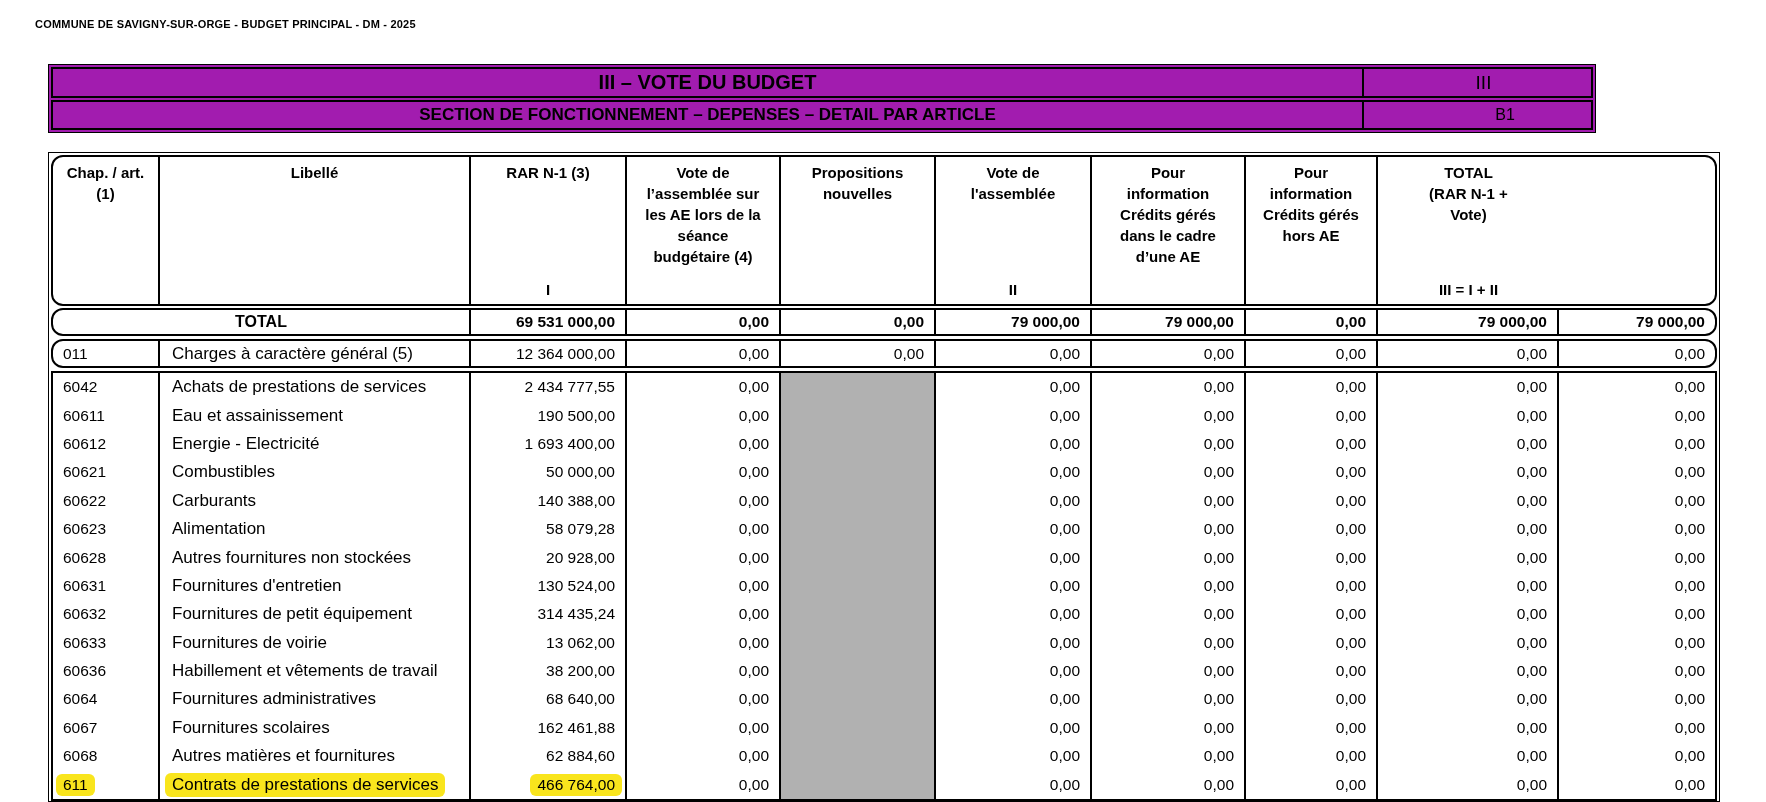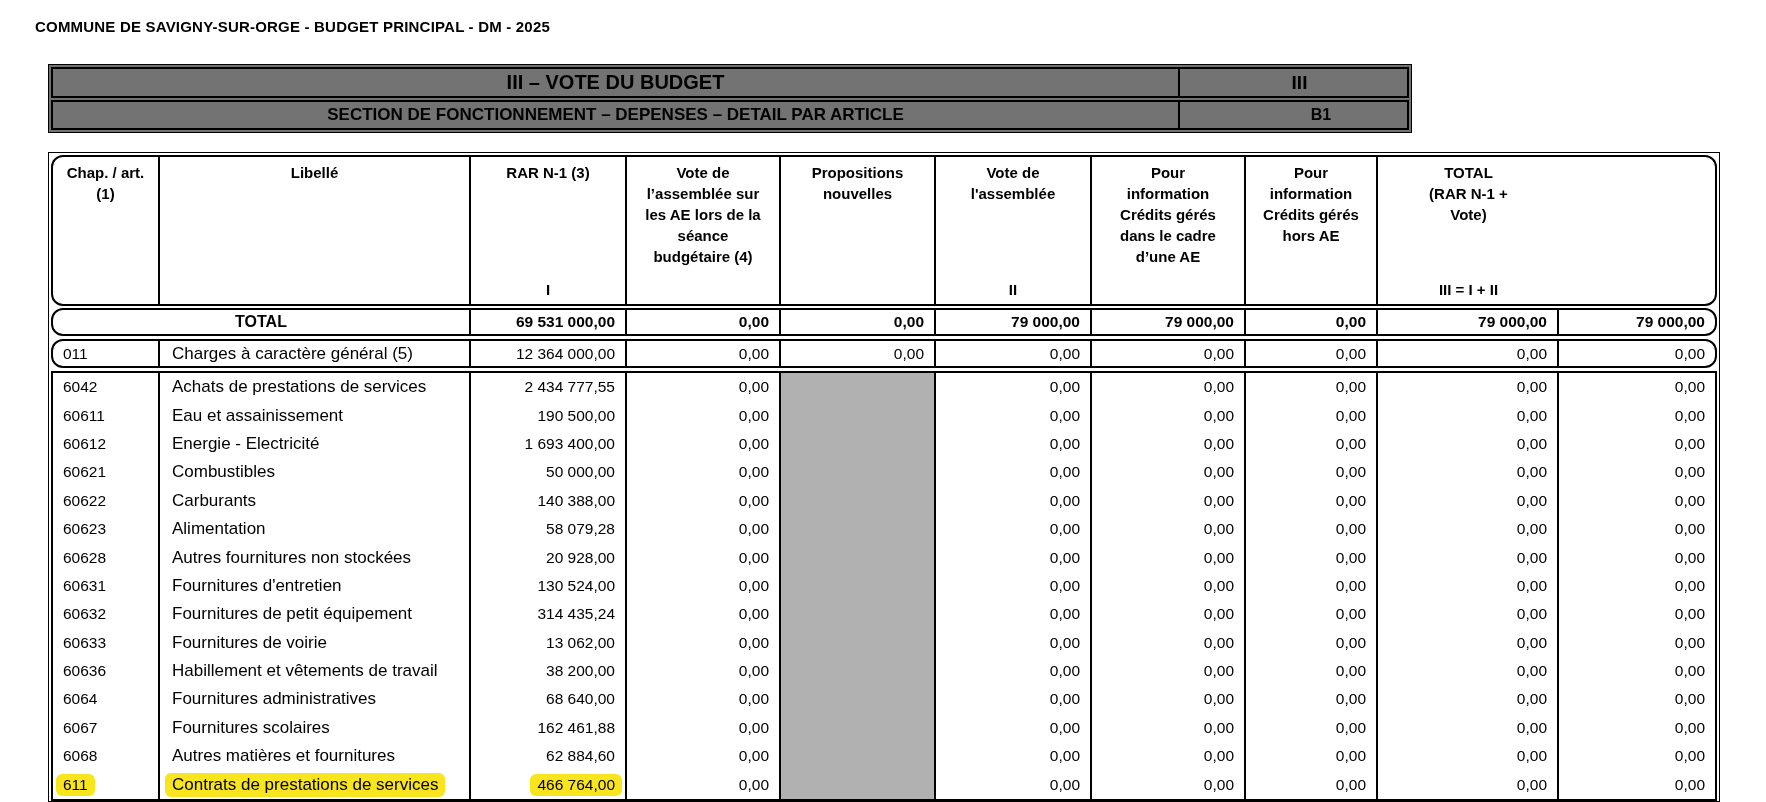--- a/index.html
+++ b/index.html
@@ -10,33 +10,33 @@
     height: 802px;
     background: #ffffff;
     overflow: hidden;
     font-family: "Liberation Sans", sans-serif;
     color: #000;
   }
   .doc-title {
     position: absolute;
     left: 35px;
     top: 18px;
-    font-size: 15px;
+    font-size: 11px;
     font-weight: bold;
     letter-spacing: 0.2px;
   }
   
   .banner {
     position: absolute;
     left: 48px;
     top: 64px;
-    width: 1364px;
+    width: 1548px;
     border: 1px solid #000;
     padding: 2px;
-    background: #737373;
+    background: #a21caf;
   }
   .banner-row {
     border: 2px solid #000;
     display: flex;
     align-items: stretch;
   }
   .banner-row + .banner-row { margin-top: 2px; }
   .banner-left {
     flex: 1 1 auto;
     border-right: 2px solid #000;
@@ -44,21 +44,21 @@
     display: flex;
     align-items: center;
     justify-content: center;
   }
   .banner-right {
     width: 215px;
     text-align: center;
     display: flex;
     align-items: center;
     justify-content: center;
-    font-weight: bold;
+    font-weight: normal;
     margin-left: 12px;
   }
   .banner-row1 .banner-left { font-size: 20px; font-weight: bold; height: 27px; }
   .banner-row1 .banner-right { font-size: 19px; }
   .banner-row2 .banner-left { font-size: 17px; font-weight: bold; height: 26px; }
   .banner-row2 .banner-right { font-size: 16px; padding-left: 43px; }
 
   
   .tablewrap {
     position: absolute;

